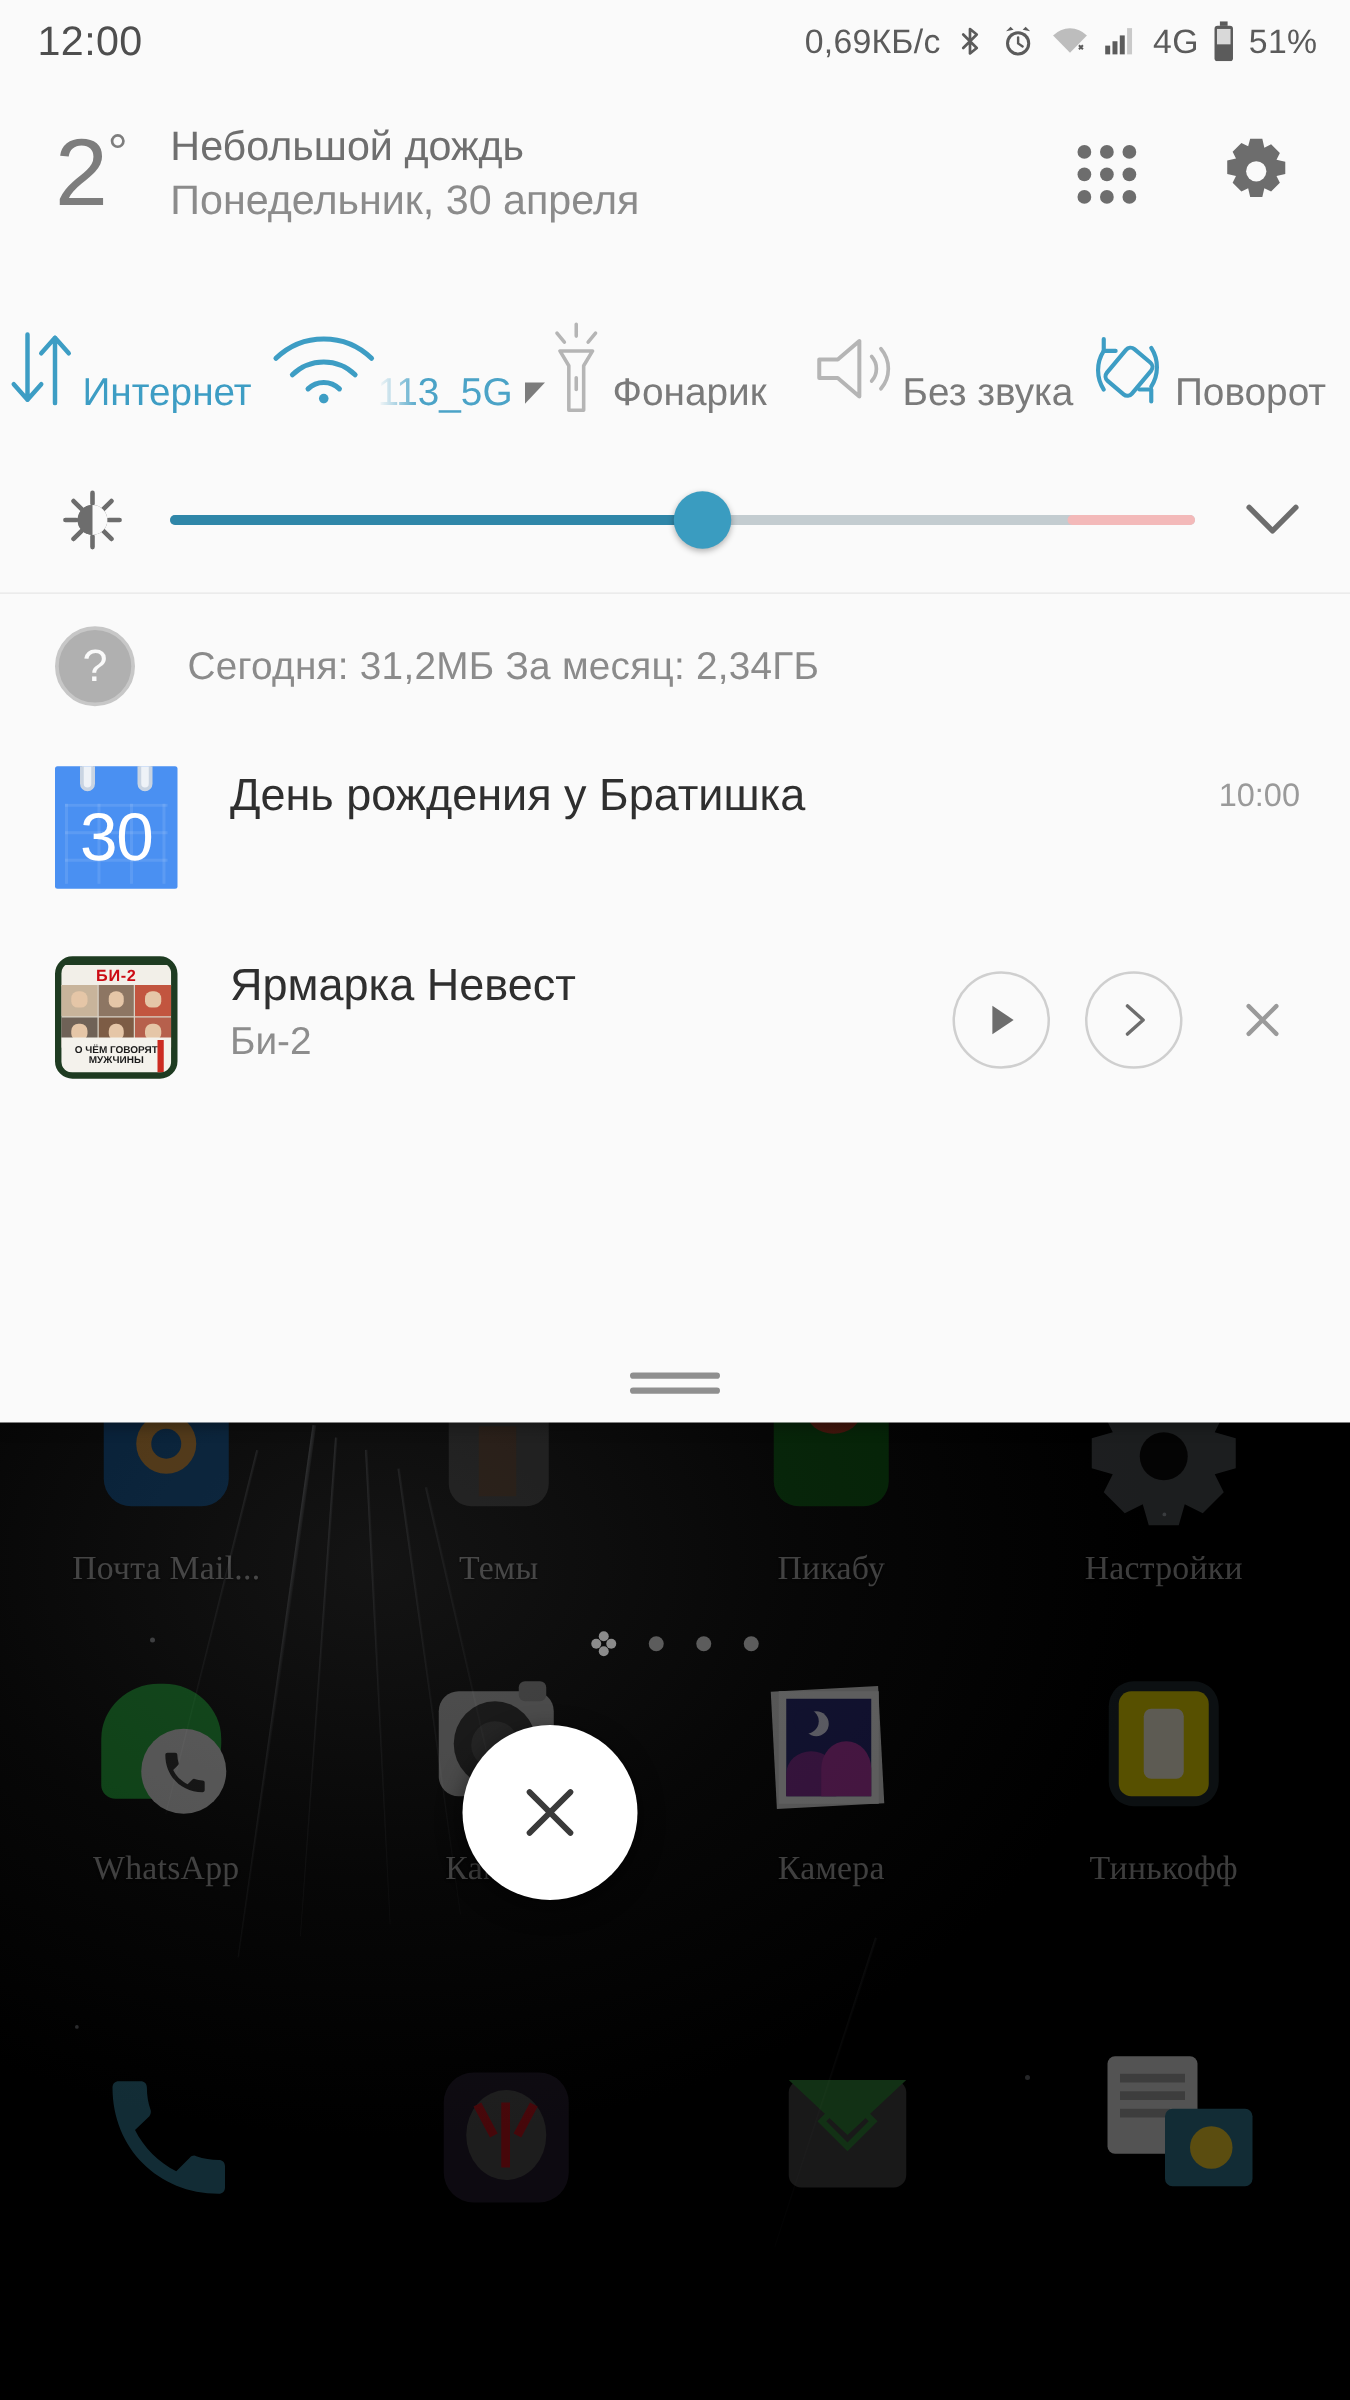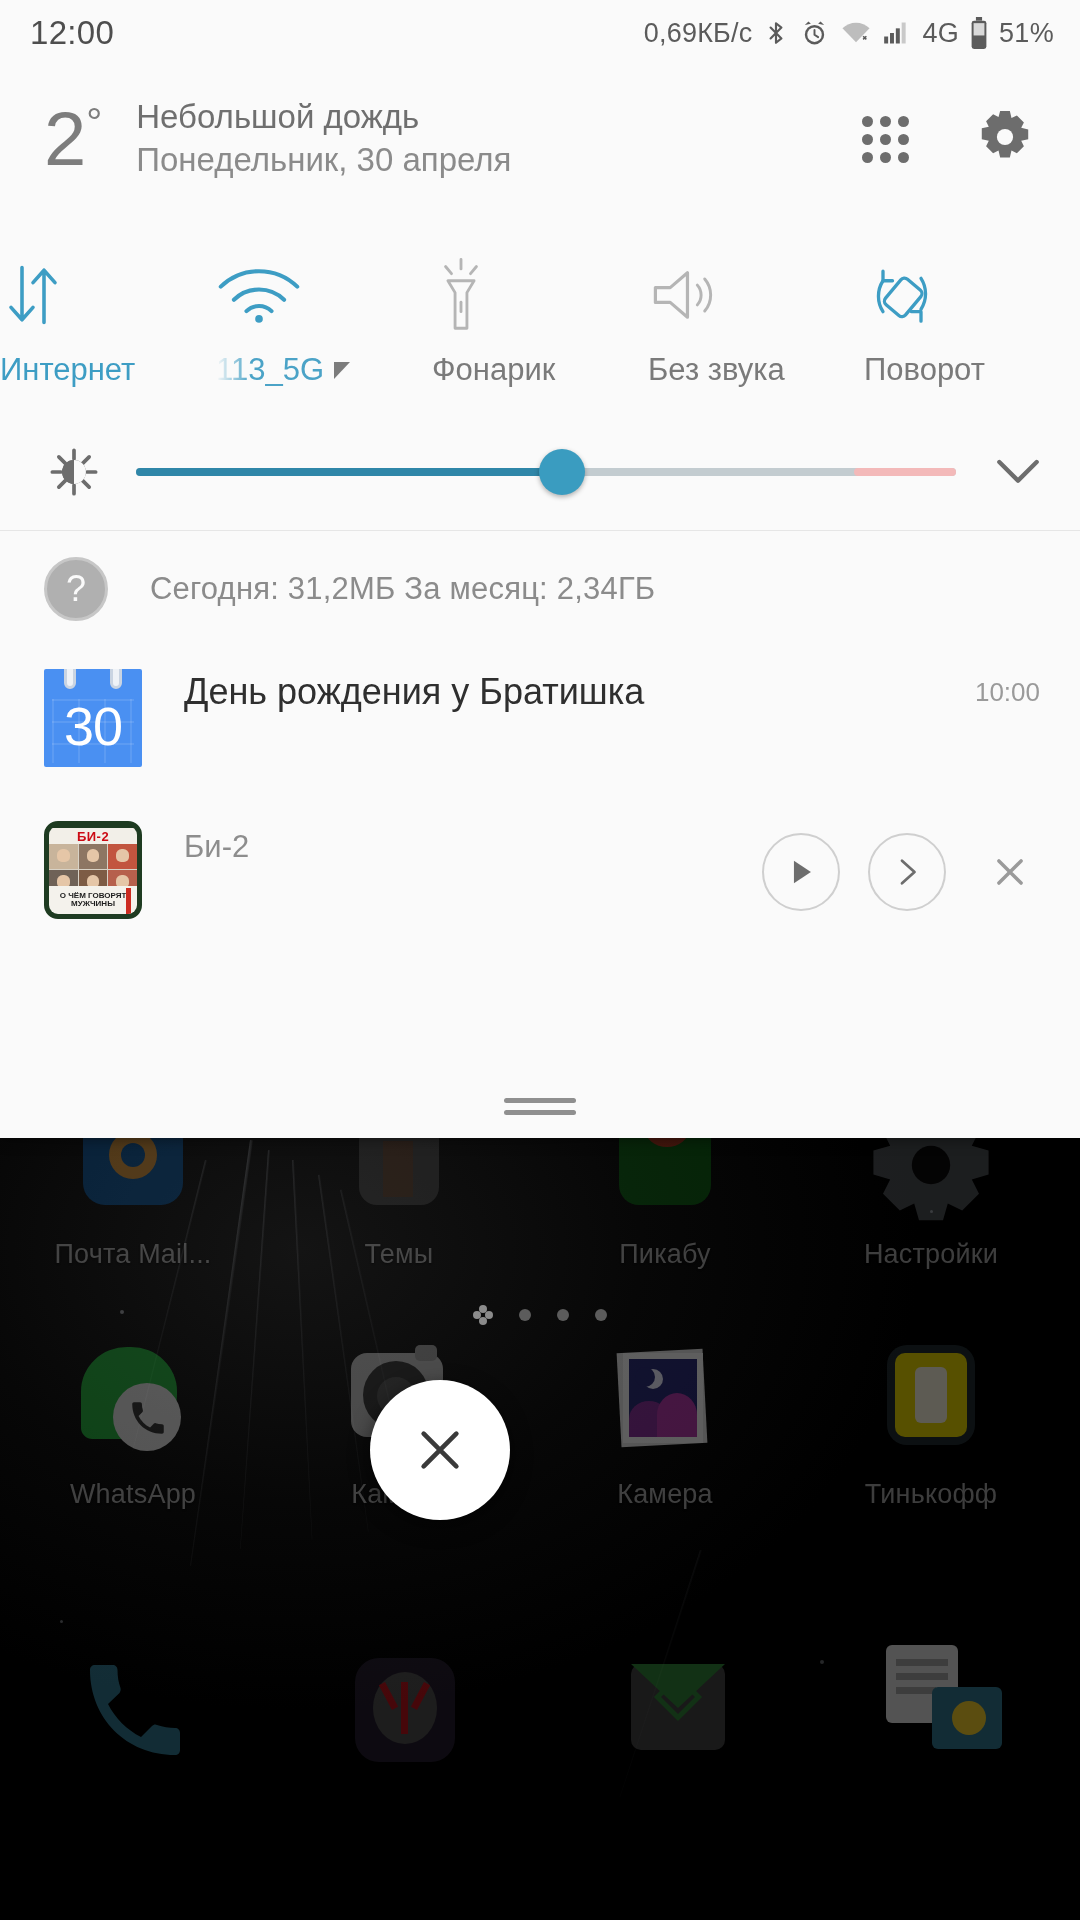--- a/index.html
+++ b/index.html
@@ -23,21 +23,21 @@
     position:absolute;
     background:linear-gradient(to bottom right, rgba(220,225,235,.30), rgba(160,170,185,0) 72%);
     transform-origin:top left;
     pointer-events:none;
   }
   #homescreen .dust{
     position:absolute; border-radius:50%;
     background:rgba(210,215,225,.5);
   }
 
-  .app-grid{ position:absolute; left:0; right:16px; }
+  .app-grid{ position:absolute; left:0; right:16px;font-family:Liberation Serif, serif; }
   .app-row{ display:flex; }
   .app-cell{ width:25%; display:flex; flex-direction:column; align-items:center; }
   .app-icon{ width:120px; height:120px; position:relative; }
   .app-label{
     margin-top:14px; font-size:27px; color:#9a9a9a; letter-spacing:.2px;
     white-space:nowrap; text-shadow:0 1px 2px #000;
   }
   .dim{ opacity:.30; }
   .dim2{ opacity:.40; }
 
@@ -102,21 +102,21 @@
   .temp .deg{ font-size:40px; line-height:1.05; }
   .wx-text{ margin-left:34px; }
   .wx-cond{ font-size:33px; color:#6f6f6f; line-height:1.30; }
   .wx-date{ font-size:33px; color:#8b8b8b; line-height:1.30; }
   .hdr-actions{ margin-left:auto; display:flex; align-items:center; gap:70px; padding-right:12px; }
   .grid-dots{ width:46px; height:46px; display:grid; grid-template-columns:repeat(3,1fr); gap:7px; }
   .grid-dots i{ display:block; width:11px; height:11px; border-radius:50%; background:#6d6d6d; }
 
   
   #quick{ display:flex; padding:64px 0 0 0; }
-  .qt{ width:20%; display:flex; flex-direction:column; align-items:flex-start; }
+  .qt{ width:20%; display:flex; flex-direction:row; align-items:flex-end; }
   .qt-ico{ height:74px; display:flex; align-items:center; justify-content:center; }
   .qt-lbl{
     margin-top:20px; font-size:31px; color:#7a7a7a; white-space:nowrap;
     display:flex; align-items:center; gap:10px;
   }
   .qt-lbl.on{ color:#3d9dc4; }
   .qt-ssid{
     color:#4ba3c7; max-width:170px; overflow:hidden; display:inline-block;
     -webkit-mask-image:linear-gradient(to right, rgba(0,0,0,0) 0px, rgba(0,0,0,1) 34px);
             mask-image:linear-gradient(to right, rgba(0,0,0,0) 0px, rgba(0,0,0,1) 34px);
@@ -562,20 +562,21 @@
           <div class="f f5"></div>
           <div class="f f6"></div>
       </div>
       <div class="banner">
         <span>О ЧЁМ ГОВОРЯТ</span>
         <span>МУЖЧИНЫ</span>
       </div>
       <div class="redbar"></div>
     </div>
     <div class="notif-body">
+      <div class="notif-title">Ярмарка Невест</div>
       <div class="notif-sub">Би-2</div>
     </div>
     <div class="media-actions">
       <div class="circ-btn">
         <svg viewBox="0 0 24 24" width="34" height="34">
           <path d="M7 4l12 8-12 8z" fill="#6d6d6d"></path>
         </svg>
       </div>
       <div class="circ-btn">
         <svg viewBox="0 0 24 24" width="30" height="30">

